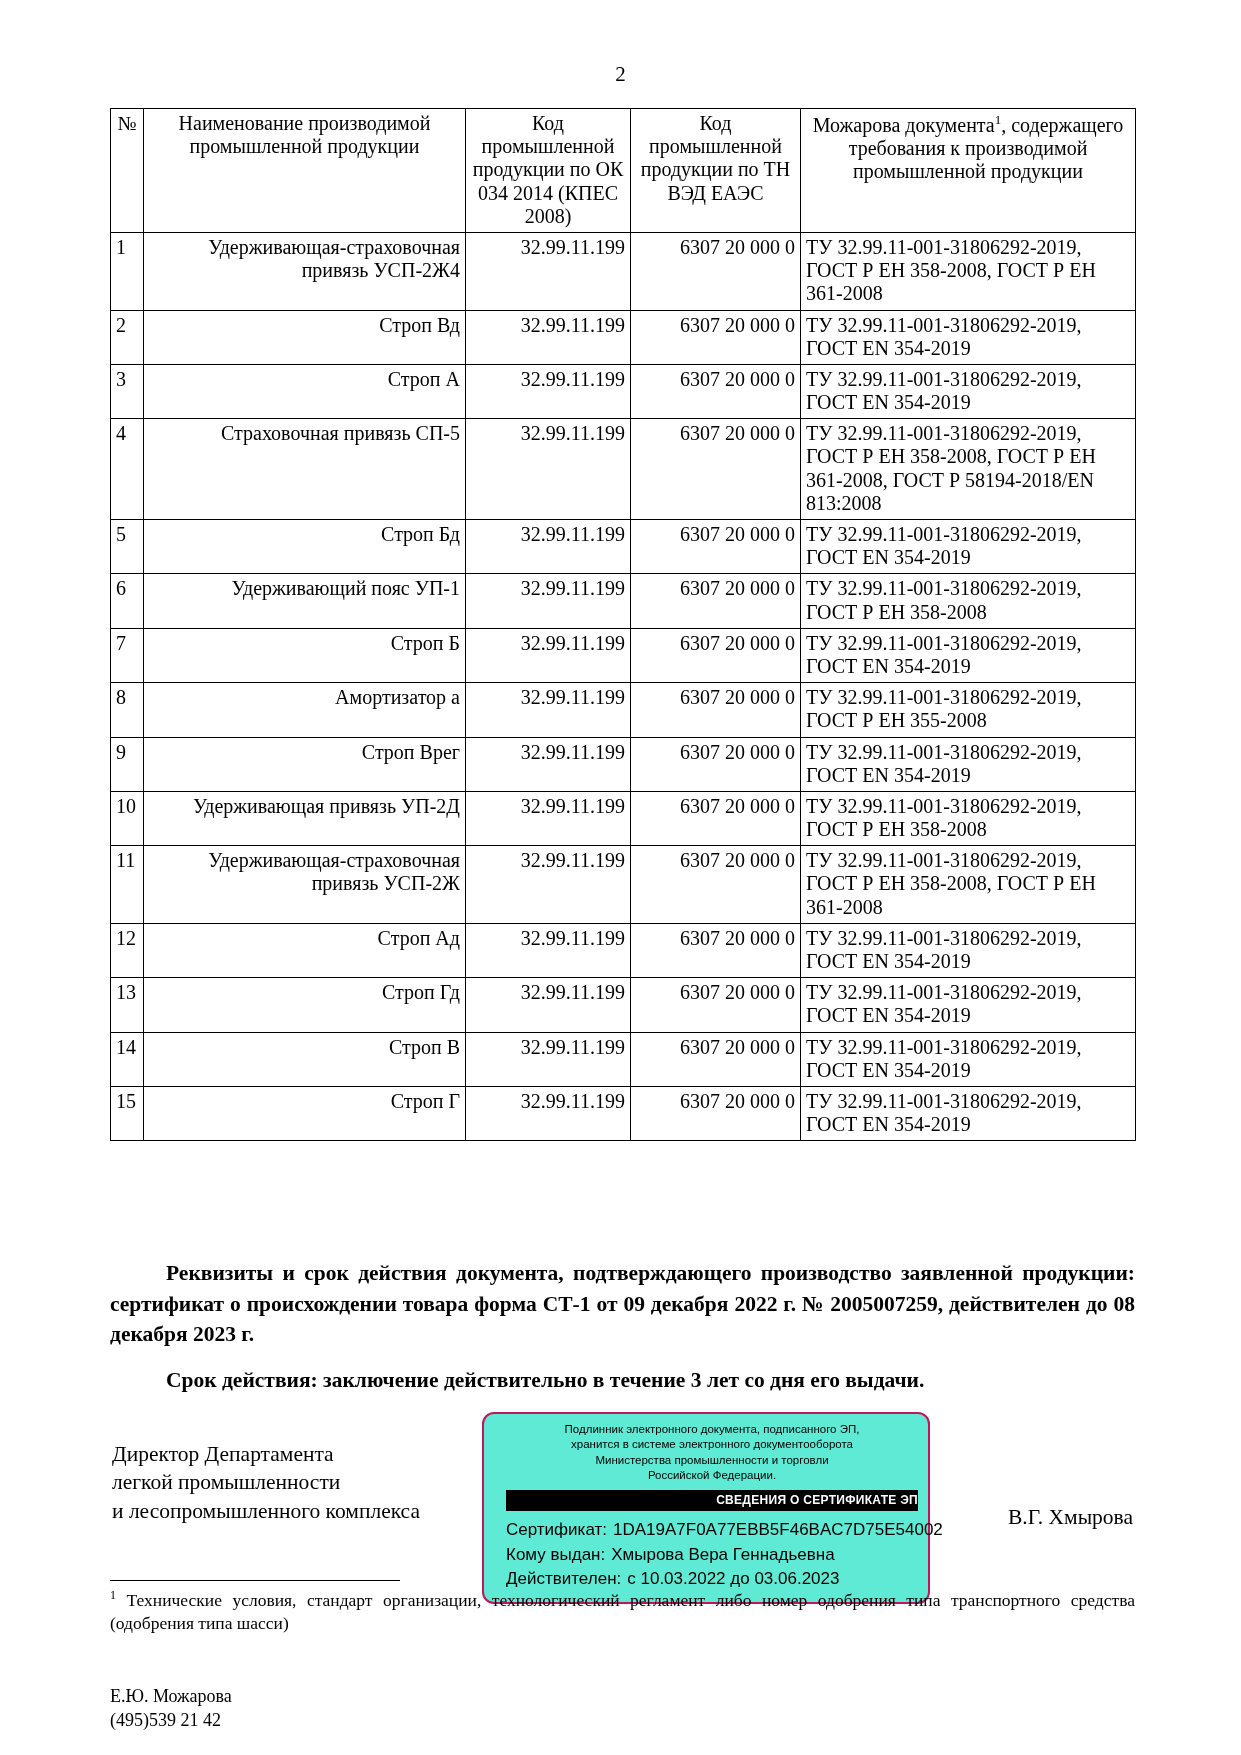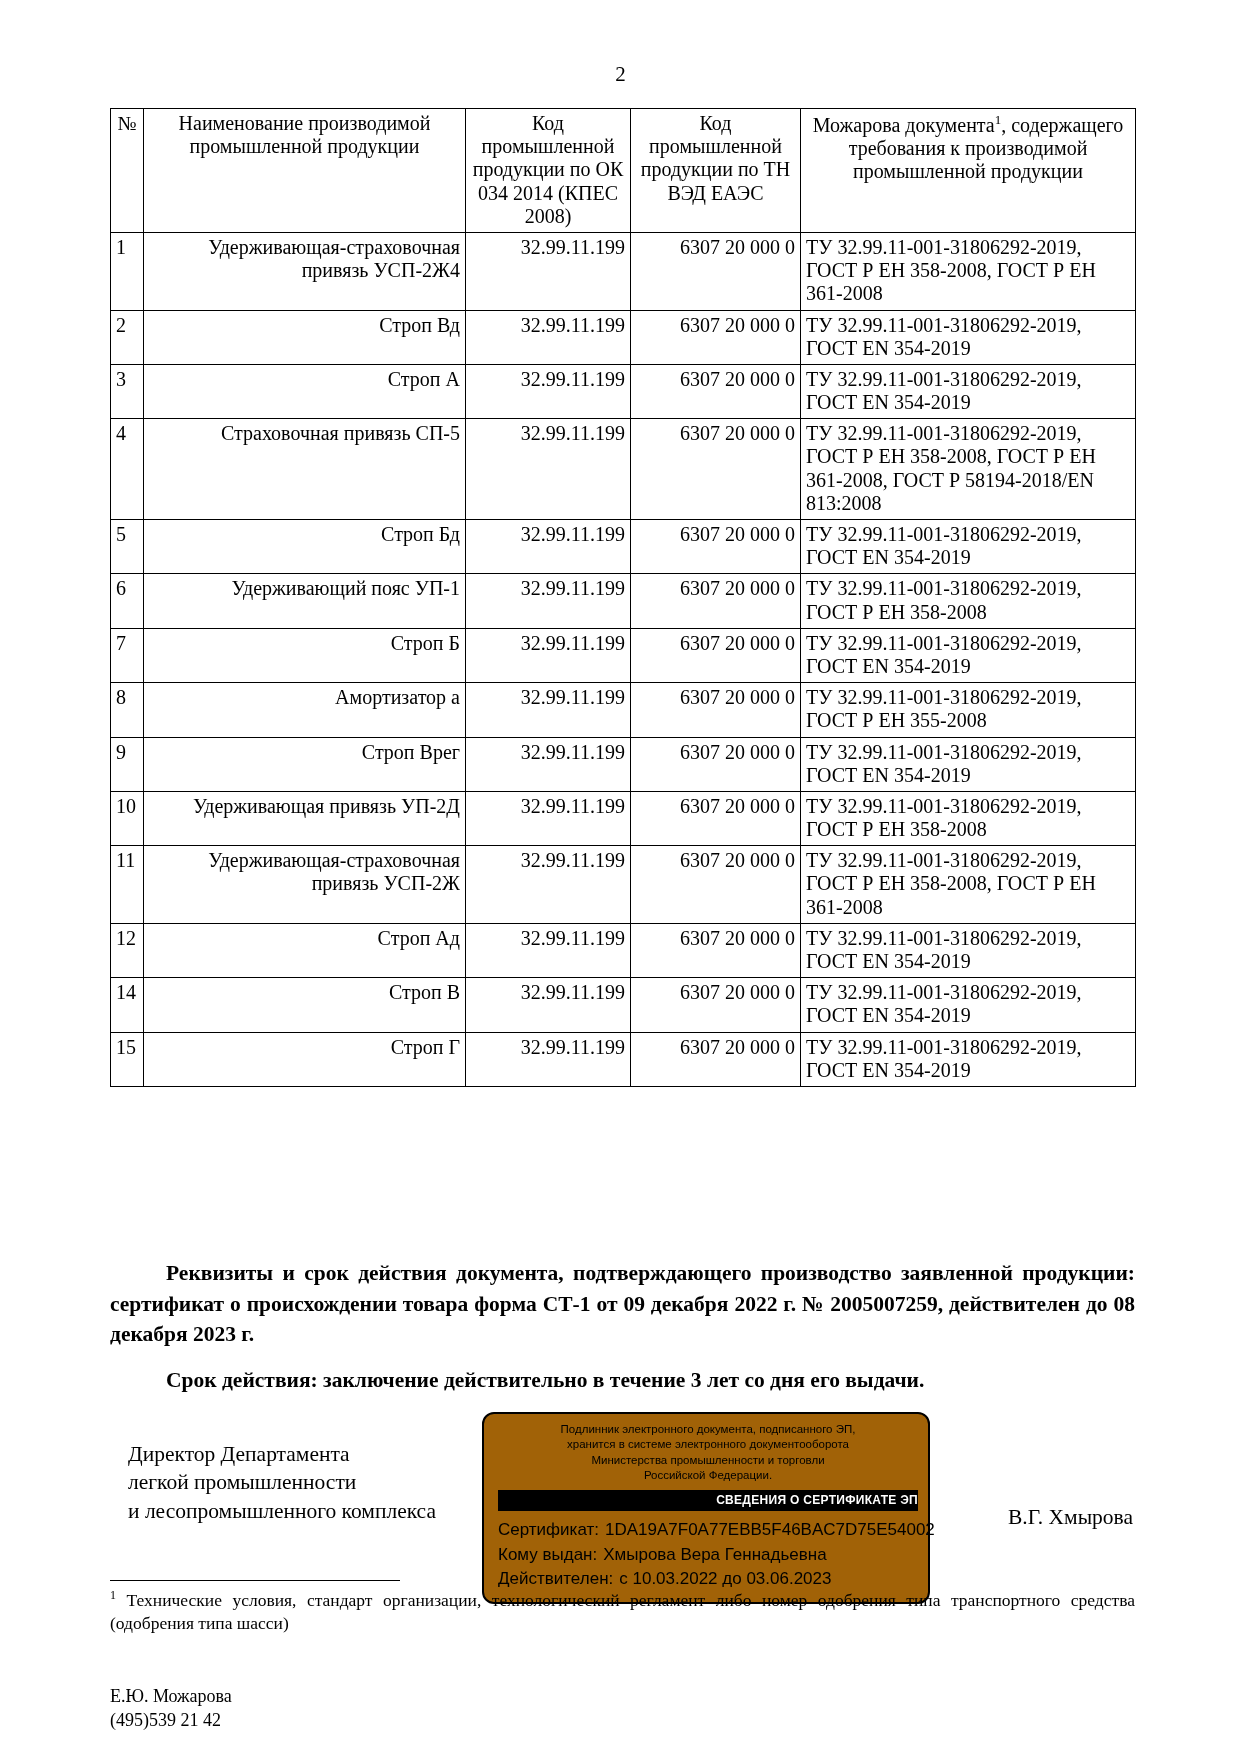--- a/index.html
+++ b/index.html
@@ -70,42 +70,42 @@
     line-height: 1.42;
     text-align: justify;
     text-indent: 56px;
     font-weight: bold;
   }
   #para1 { top: 1258px; }
   #para2 { top: 1365px; }
 
   .signature-block {
     position: absolute;
-    left: 128px;
+    left: 112px;
     top: 1440px;
     font-size: 21.5px;
     line-height: 1.32;
   }
   .signer-name {
     position: absolute;
     right: 108px;
     top: 1505px;
     font-size: 21.5px;
   }
 
   .stamp {
     position: absolute;
     left: 482px;
     top: 1412px;
     width: 448px;
-    border: 2px solid #000000;
+    border: 2px solid #be185d;
     border-radius: 12px;
-    background: #a16207;
+    background: #5eead4;
     font-family: "Liberation Sans", sans-serif;
-    padding: 8px 10px 10px 14px;
+    padding: 8px 10px 10px 22px;
     box-sizing: border-box;
   }
   .stamp-top {
     text-align: center;
     font-size: 11.5px;
     line-height: 1.33;
   }
   .stamp-bar {
     margin: 7px 0 7px 0;
     background: #000000;
@@ -255,20 +255,27 @@
           <td class="req">ТУ 32.99.11-001-31806292-2019, ГОСТ Р ЕН 358-2008, ГОСТ Р ЕН 361-2008</td>
         </tr>
         <tr>
           <td class="num">12</td>
           <td class="name">Строп Ад</td>
           <td class="code">32.99.11.199</td>
           <td class="code">6307 20 000 0</td>
           <td class="req">ТУ 32.99.11-001-31806292-2019, ГОСТ EN 354-2019</td>
         </tr>
         <tr>
+          <td class="num">13</td>
+          <td class="name">Строп Гд</td>
+          <td class="code">32.99.11.199</td>
+          <td class="code">6307 20 000 0</td>
+          <td class="req">ТУ 32.99.11-001-31806292-2019, ГОСТ EN 354-2019</td>
+        </tr>
+        <tr>
           <td class="num">14</td>
           <td class="name">Строп В</td>
           <td class="code">32.99.11.199</td>
           <td class="code">6307 20 000 0</td>
           <td class="req">ТУ 32.99.11-001-31806292-2019, ГОСТ EN 354-2019</td>
         </tr>
         <tr>
           <td class="num">15</td>
           <td class="name">Строп Г</td>
           <td class="code">32.99.11.199</td>

